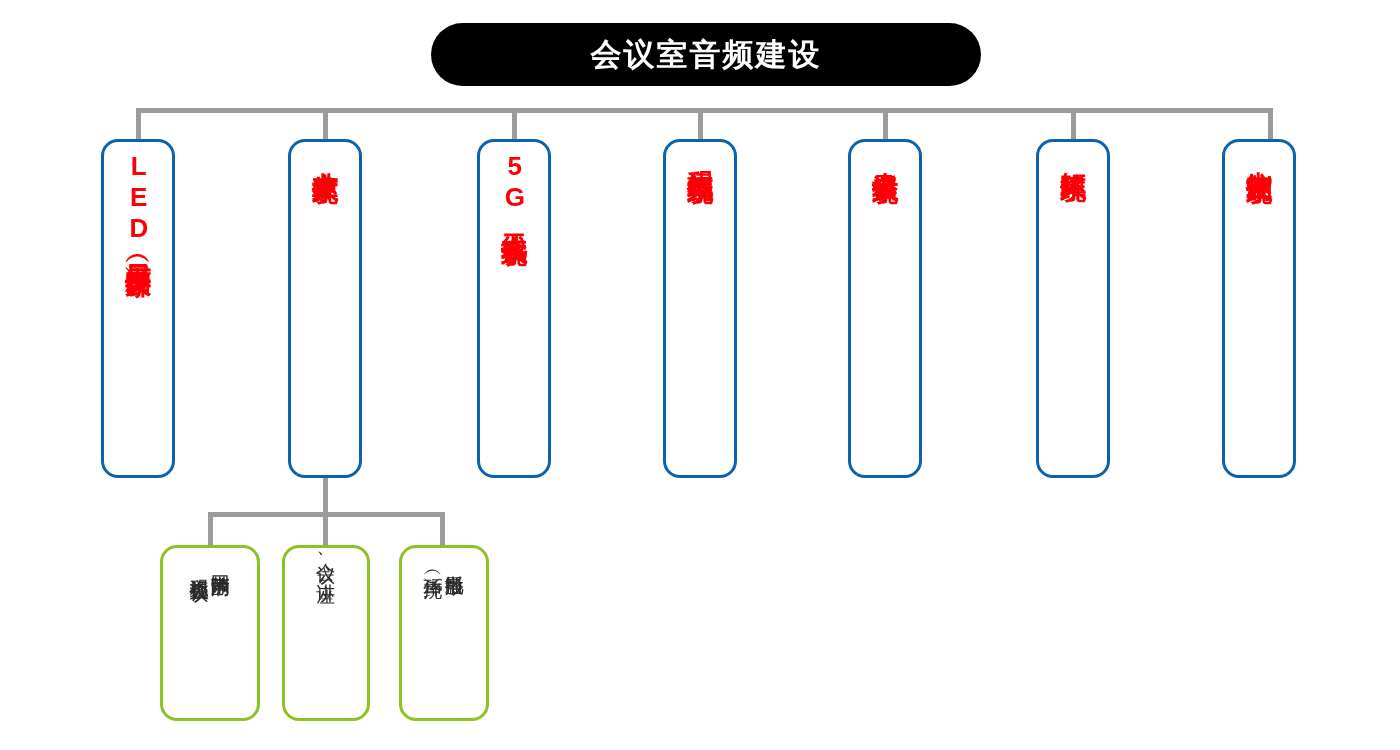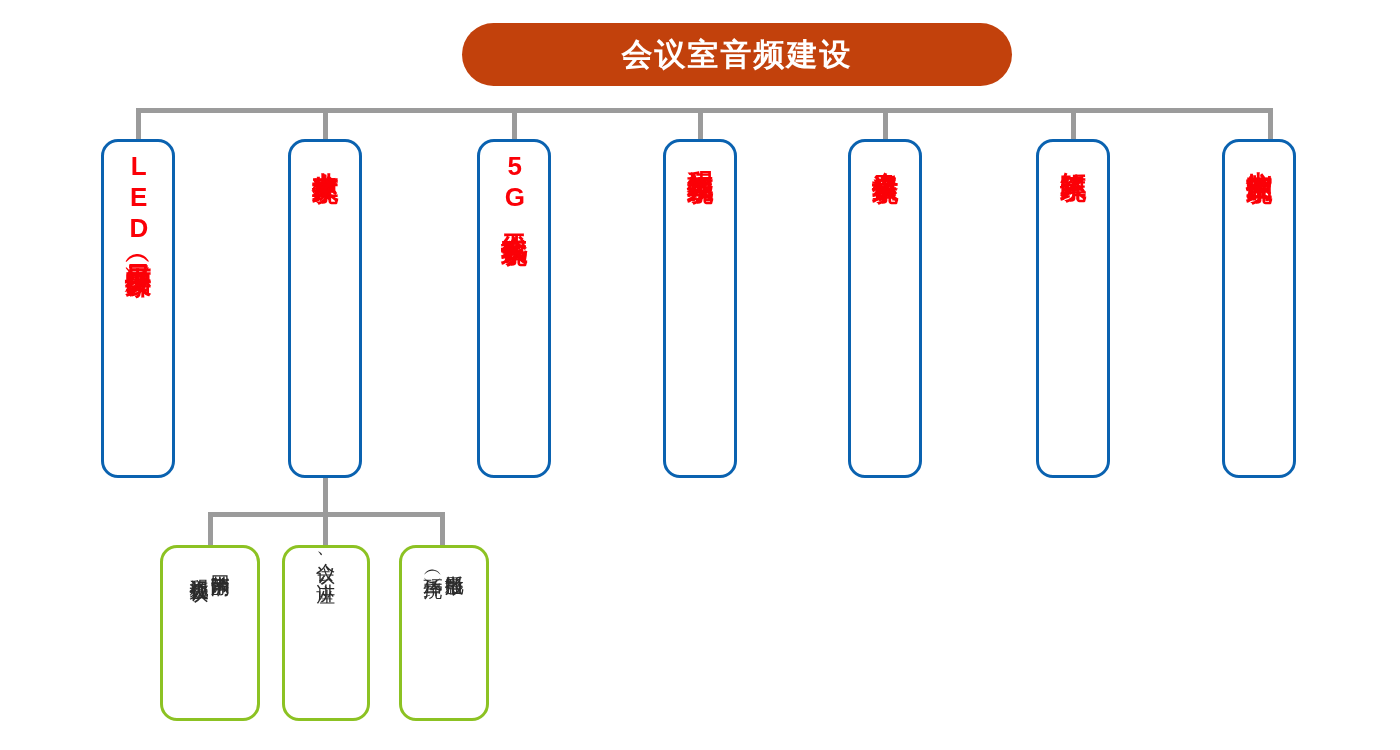--- a/index.html
+++ b/index.html
@@ -26,25 +26,25 @@
   .conn {
     position: absolute;
     background: #9b9b9b;
   }
   .conn-h { height: 5px; }
   .conn-v { width: 5px; }
 
   
   .title-node {
     position: absolute;
-    left: 462px;
+    left: 431px;
     top: 23px;
     width: 550px;
     height: 63px;
-    background: #c2410c;
+    background: #000000;
     border-radius: 32px;
     display: flex;
     align-items: center;
     justify-content: center;
   }
   .title-text {
     color: #ffffff;
     font-size: 31px;
     font-weight: bold;
     letter-spacing: 2px;

